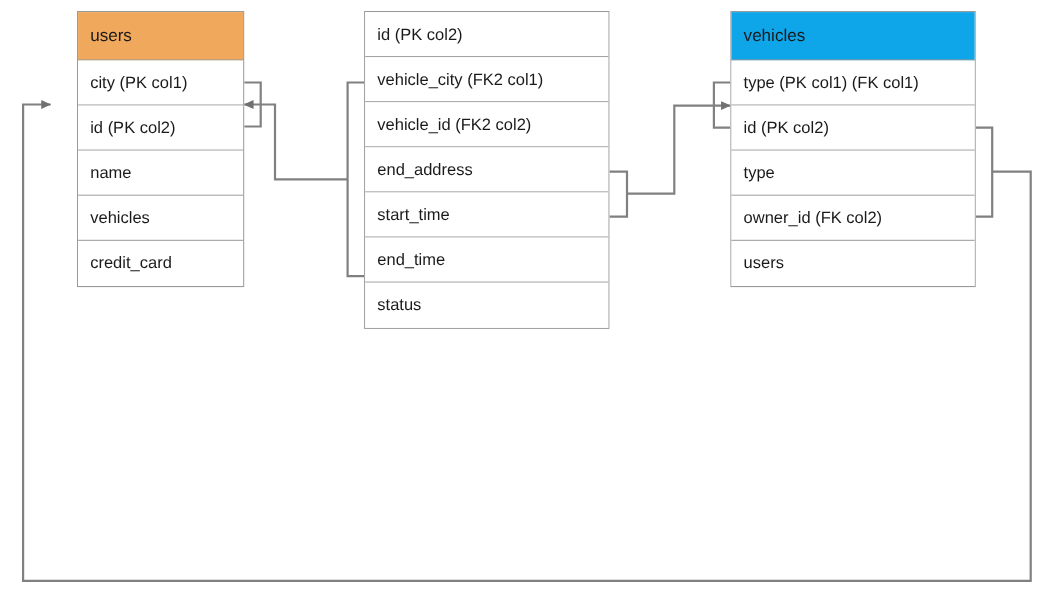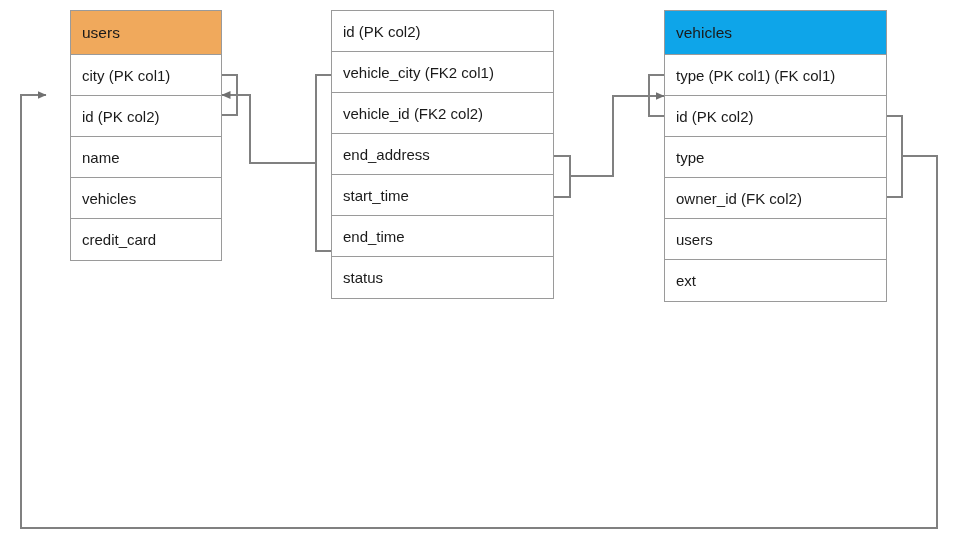--- a/index.html
+++ b/index.html
@@ -100,16 +100,15 @@
     <div class="entity-row">status</div>
   </div>
 
   <div class="entity" style="left:664px; top:10px; width:223px;">
     <div class="entity-header" style="background:#0ea5e9;">vehicles</div>
     <div class="entity-row">type (PK col1) (FK col1)</div>
     <div class="entity-row">id (PK col2)</div>
     <div class="entity-row">type</div>
     <div class="entity-row">owner_id (FK col2)</div>
     <div class="entity-row">users</div>
-    <div class="entity-row">ext</div>
   </div>
 
 </div>
 
 </body></html>

